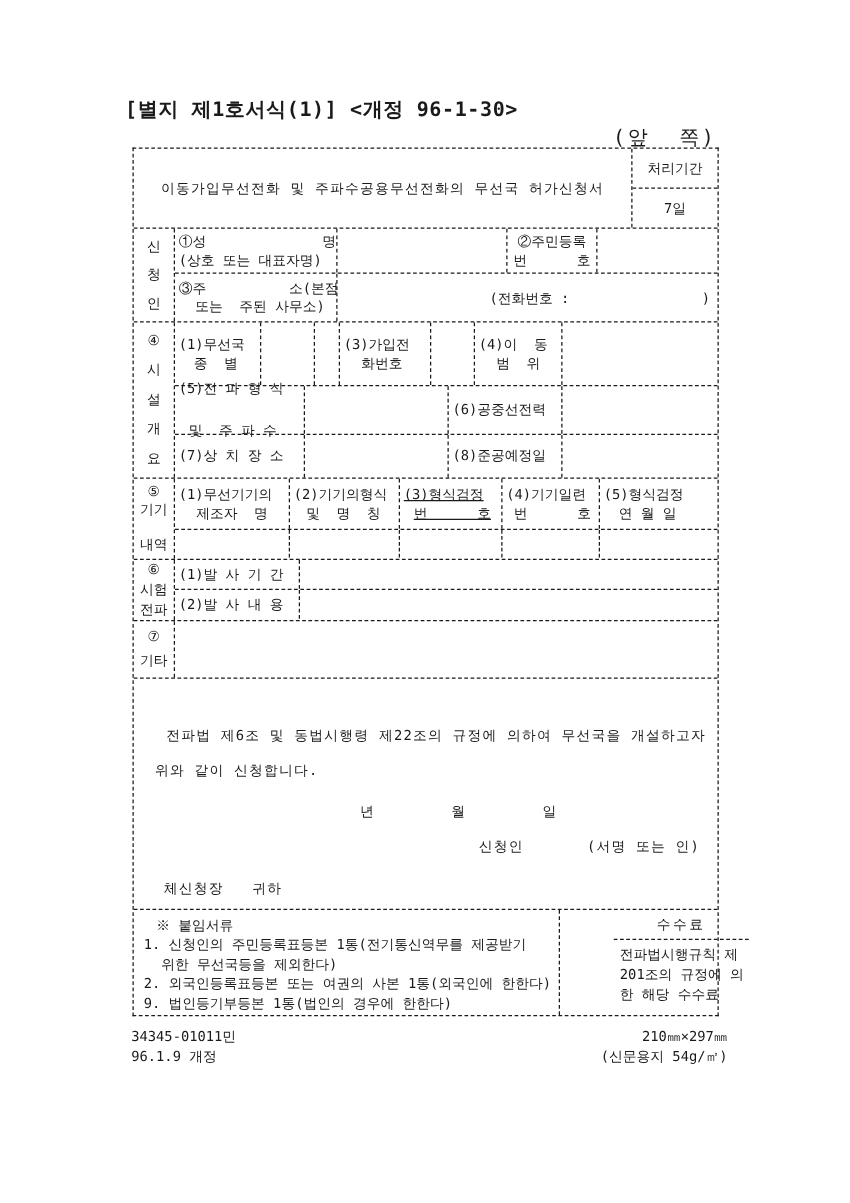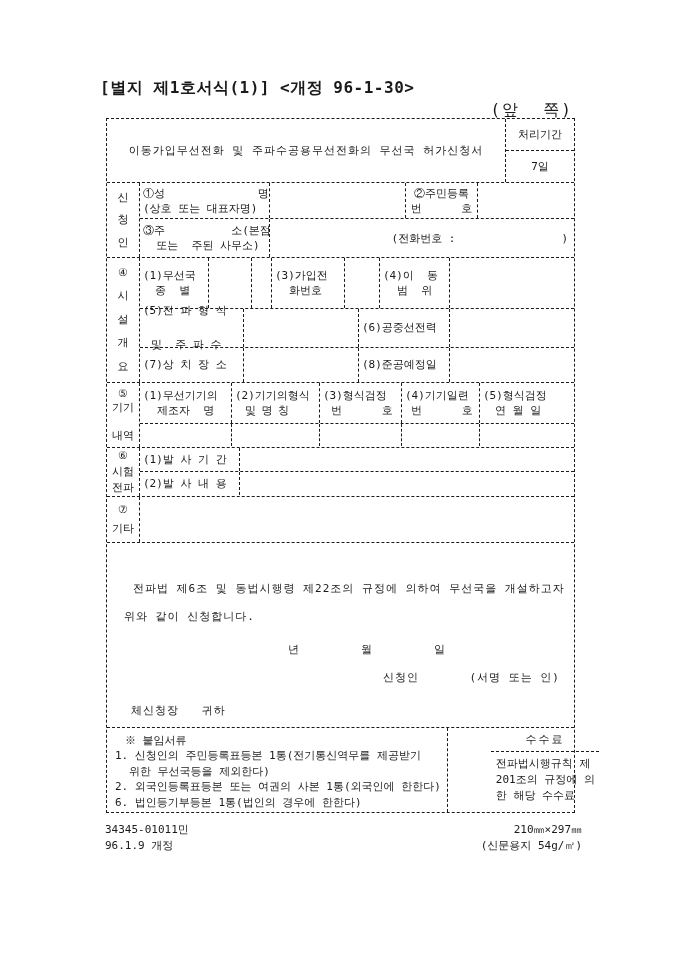--- a/index.html
+++ b/index.html
@@ -156,23 +156,23 @@
         <div class="t" style="margin-top:13px;">내역</div>
       </div>
       <div class="secbody">
         <div class="r bbi" style="height:41px;">
           <div class="cell bri vmid" style="width:92px;">
             <div class="t">(1)무선기기의</div>
             <div class="t" style="padding-left:14px;">제조자  명</div>
           </div>
           <div class="cell bri vmid" style="width:88px;">
             <div class="t">(2)기기의형식</div>
-            <div class="t" style="padding-left:10px;font-family:Liberation Serif, serif;">및  명  칭</div>
-          </div>
-          <div class="cell bri vmid" style="width:82px;">
+            <div class="t" style="padding-left:10px;">및  명  칭</div>
+          </div>
+          <div class="cell bri vmid" style="width:82px;text-decoration:underline;">
             <div class="t">(3)형식검정</div>
             <div class="t" style="padding-left:8px;">번      호</div>
           </div>
           <div class="cell bri vmid" style="width:78px;">
             <div class="t">(4)기기일련</div>
             <div class="t" style="padding-left:6px;">번      호</div>
           </div>
           <div class="cell grow vmid">
             <div class="t">(5)형식검정</div>
             <div class="t" style="padding-left:12px;">연 월 일</div>
@@ -226,21 +226,21 @@
       <div class="abs t" style="right:14px;top:127px;">(서명 또는 인)</div>
       <div class="abs t" style="left:24px;top:160px;">체신청장   귀하</div>
     </div>
 
     <div class="attach">
       <div class="attach-left br">
         <div class="item" style="padding-left:10px;">※ 붙임서류</div>
         <div class="item">1. 신청인의 주민등록표등본 1통(전기통신역무를 제공받기</div>
         <div class="item indent">위한 무선국등을 제외한다)</div>
         <div class="item">2. 외국인등록표등본 또는 여권의 사본 1통(외국인에 한한다)</div>
-        <div class="item">6. 법인등기부등본 1통(법인의 경우에 한한다)</div>
+        <div class="item">9. 법인등기부등본 1통(법인의 경우에 한한다)</div>
       </div>
       <div class="fee-col">
         <div class="fee-head bbi t">수수료</div>
         <div class="fee-body">
           <div>전파법시행규칙 제</div>
           <div>201조의 규정에 의</div>
           <div>한 해당 수수료</div>
         </div>
       </div>
     </div>

